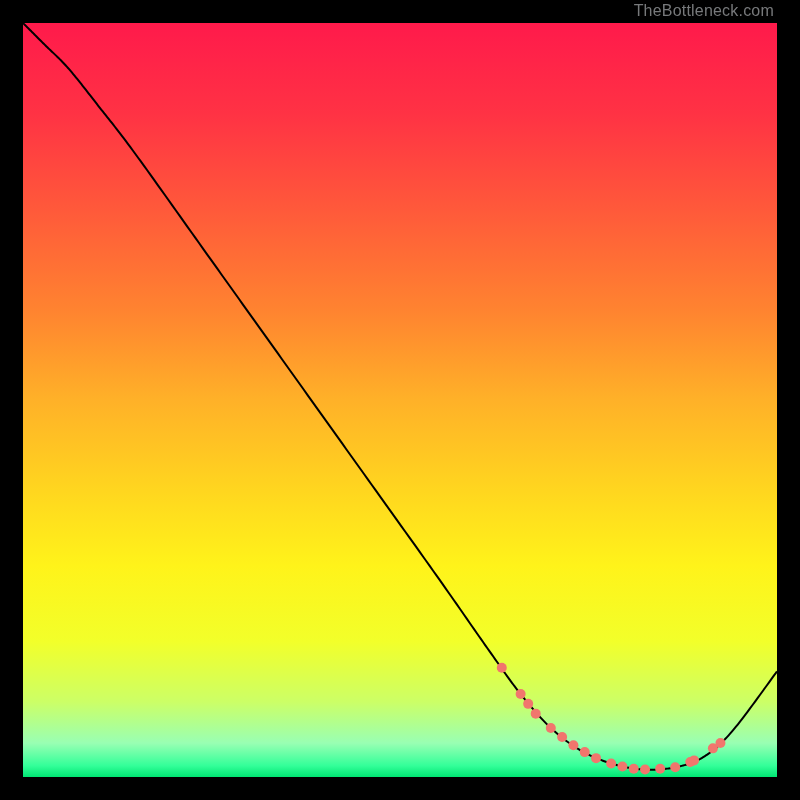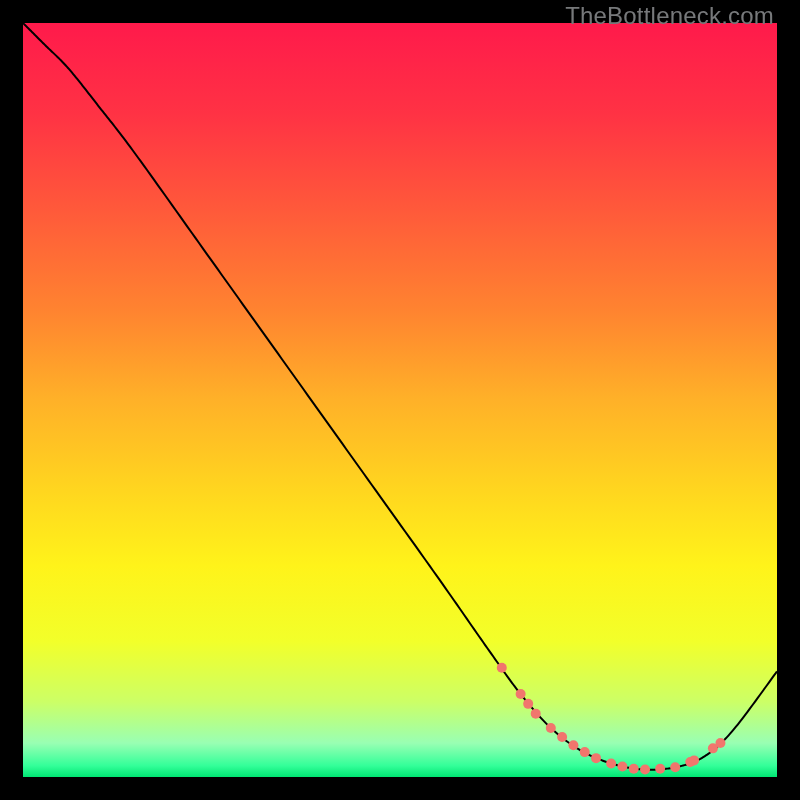--- a/index.html
+++ b/index.html
@@ -23,21 +23,21 @@
     left: 0;
     top: 0;
     width: 754px;
     height: 754px;
   }
   .attribution {
     position: absolute;
     top: 2px;
     right: 26px;
     font-family: Arial, Helvetica, sans-serif;
-    font-size: 24px;
+    font-size: 16px;
     font-weight: 500;
     color: #77797b;
     letter-spacing: 0.2px;
   }
 </style>
 </head>
 <body>
 
 <div class="frame">
   <svg class="plot" viewBox="0 0 754 754" preserveAspectRatio="none">

